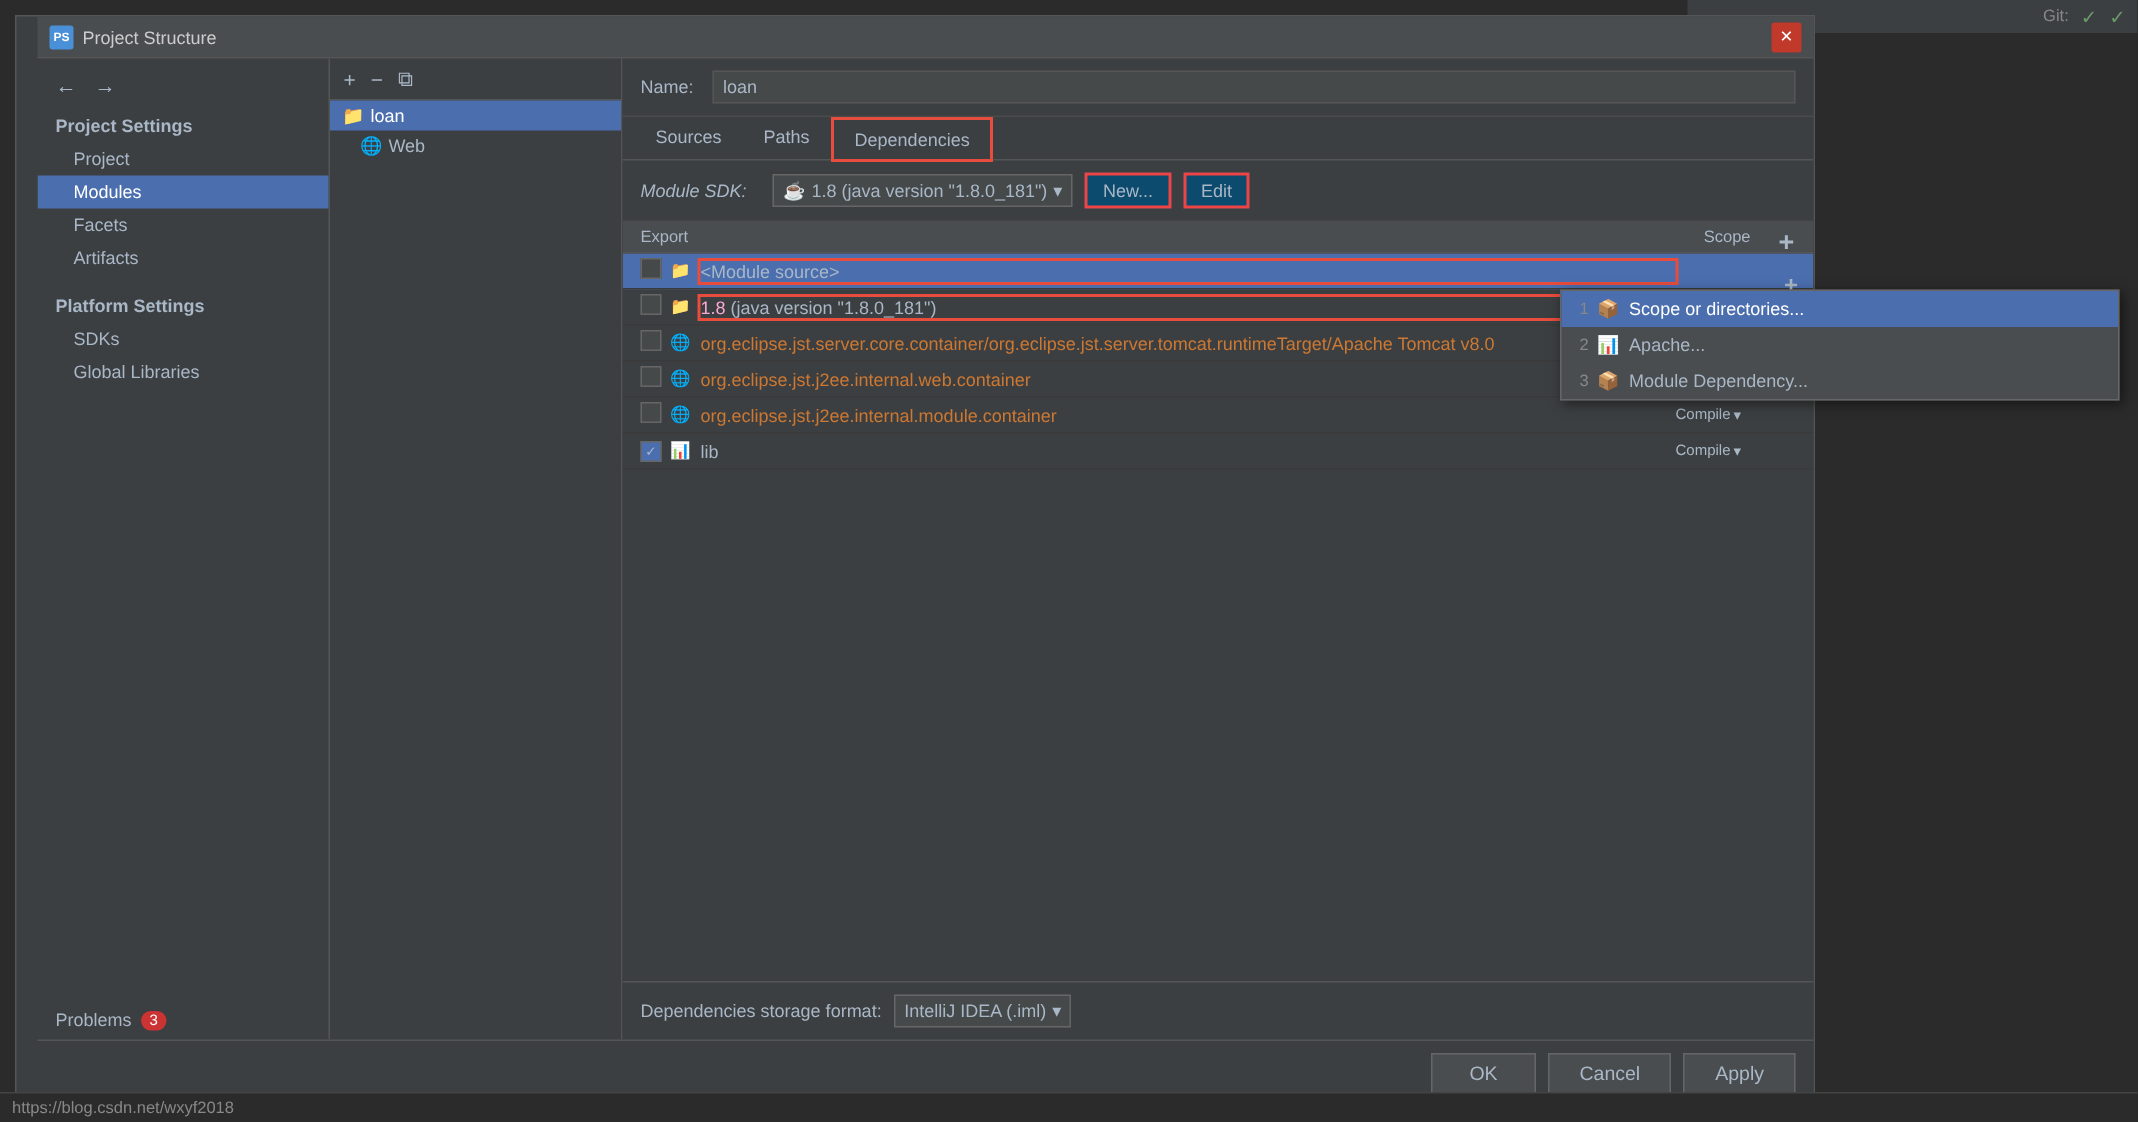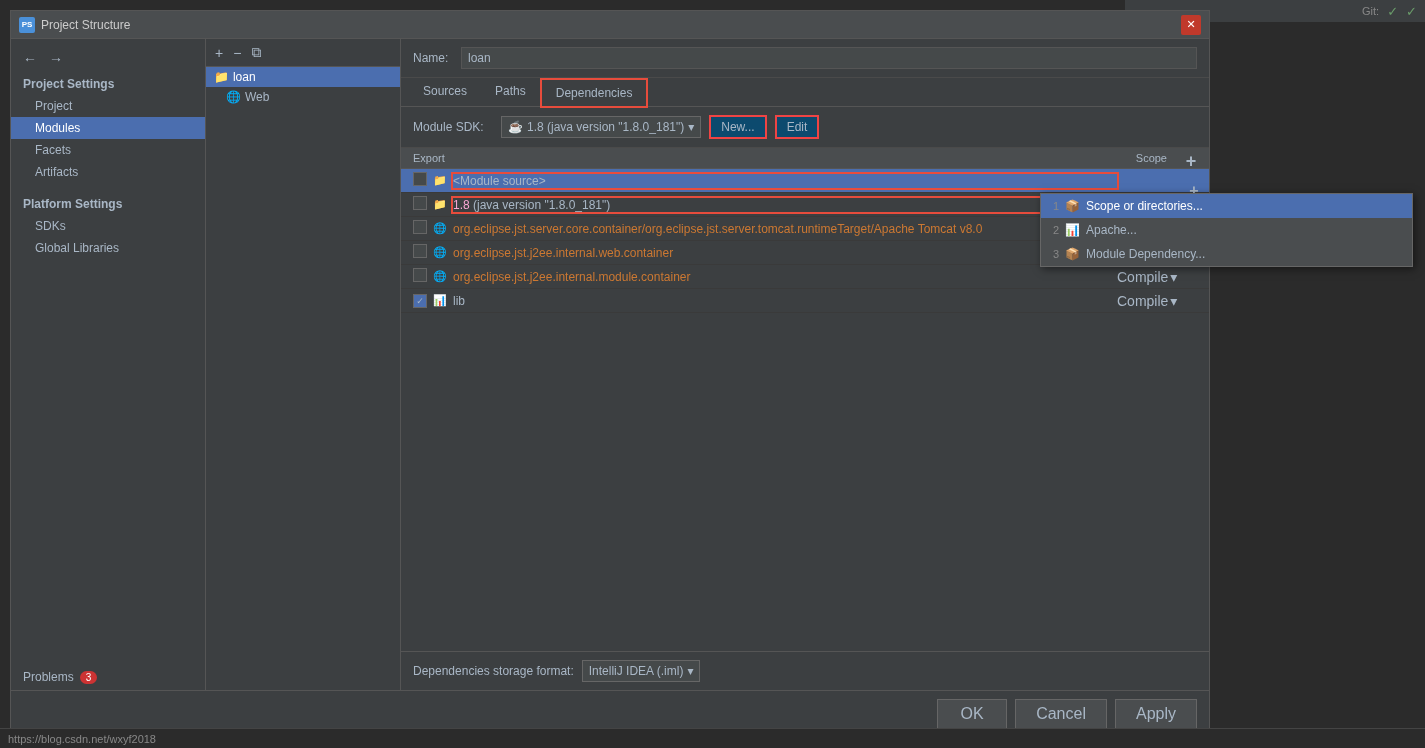--- a/index.html
+++ b/index.html
@@ -18,20 +18,21 @@
     .dialog {
       position: absolute;
       top: 10px;
       left: 10px;
       width: 1200px;
       height: 728px;
       background: #3c3f41;
       border: 1px solid #555;
       display: flex;
       flex-direction: column;
+      padding-left: 14px;
     }
 
     .dialog-titlebar {
       background: #4a4d4f;
       height: 28px;
       display: flex;
       align-items: center;
       padding: 0 8px;
       border-bottom: 1px solid #555;
     }
@@ -199,20 +200,21 @@
       display: flex;
       align-items: center;
       padding: 8px 12px;
       gap: 8px;
       border-bottom: 1px solid #4a4a4a;
     }
     .sdk-label {
       color: #a9b7c6;
       font-size: 12px;
       min-width: 80px;
+      font-style: italic;
     }
     .sdk-select {
       background: #45494a;
       border: 1px solid #666;
       color: #a9b7c6;
       padding: 3px 6px;
       font-size: 12px;
       display: flex;
       align-items: center;
       gap: 4px;
@@ -249,21 +251,21 @@
       min-height: 24px;
     }
     .dep-row.selected { background: #4b6eaf; }
 
     .dep-checkbox { width: 20px; }
     .dep-icon { width: 20px; font-size: 11px; color: #6a8759; }
     .dep-name { flex: 1; font-size: 12px; color: #a9b7c6; }
     .dep-name.red { color: #cc7832; }
     .dep-scope {
       width: 80px;
-      font-size: 14px;
+      font-size: 10px;
       color: #a9b7c6;
       text-align: right;
     }
     .dep-scope-dropdown {
       display: flex;
       align-items: center;
       gap: 2px;
     }
 
     .add-popup {
@@ -319,21 +321,21 @@
       padding: 8px 12px;
       gap: 8px;
       border-top: 1px solid #555;
       background: #3c3f41;
     }
     .footer-btn {
       background: #4a4d4f;
       border: 1px solid #666;
       color: #a9b7c6;
       padding: 5px 20px;
-      font-size: 16px;
+      font-size: 13px;
       cursor: pointer;
       min-width: 70px;
       text-align: center;
     }
 
     
     ::-webkit-scrollbar { width: 8px; }
     ::-webkit-scrollbar-track { background: #3c3f41; }
     ::-webkit-scrollbar-thumb { background: #555; border-radius: 4px; }
 

